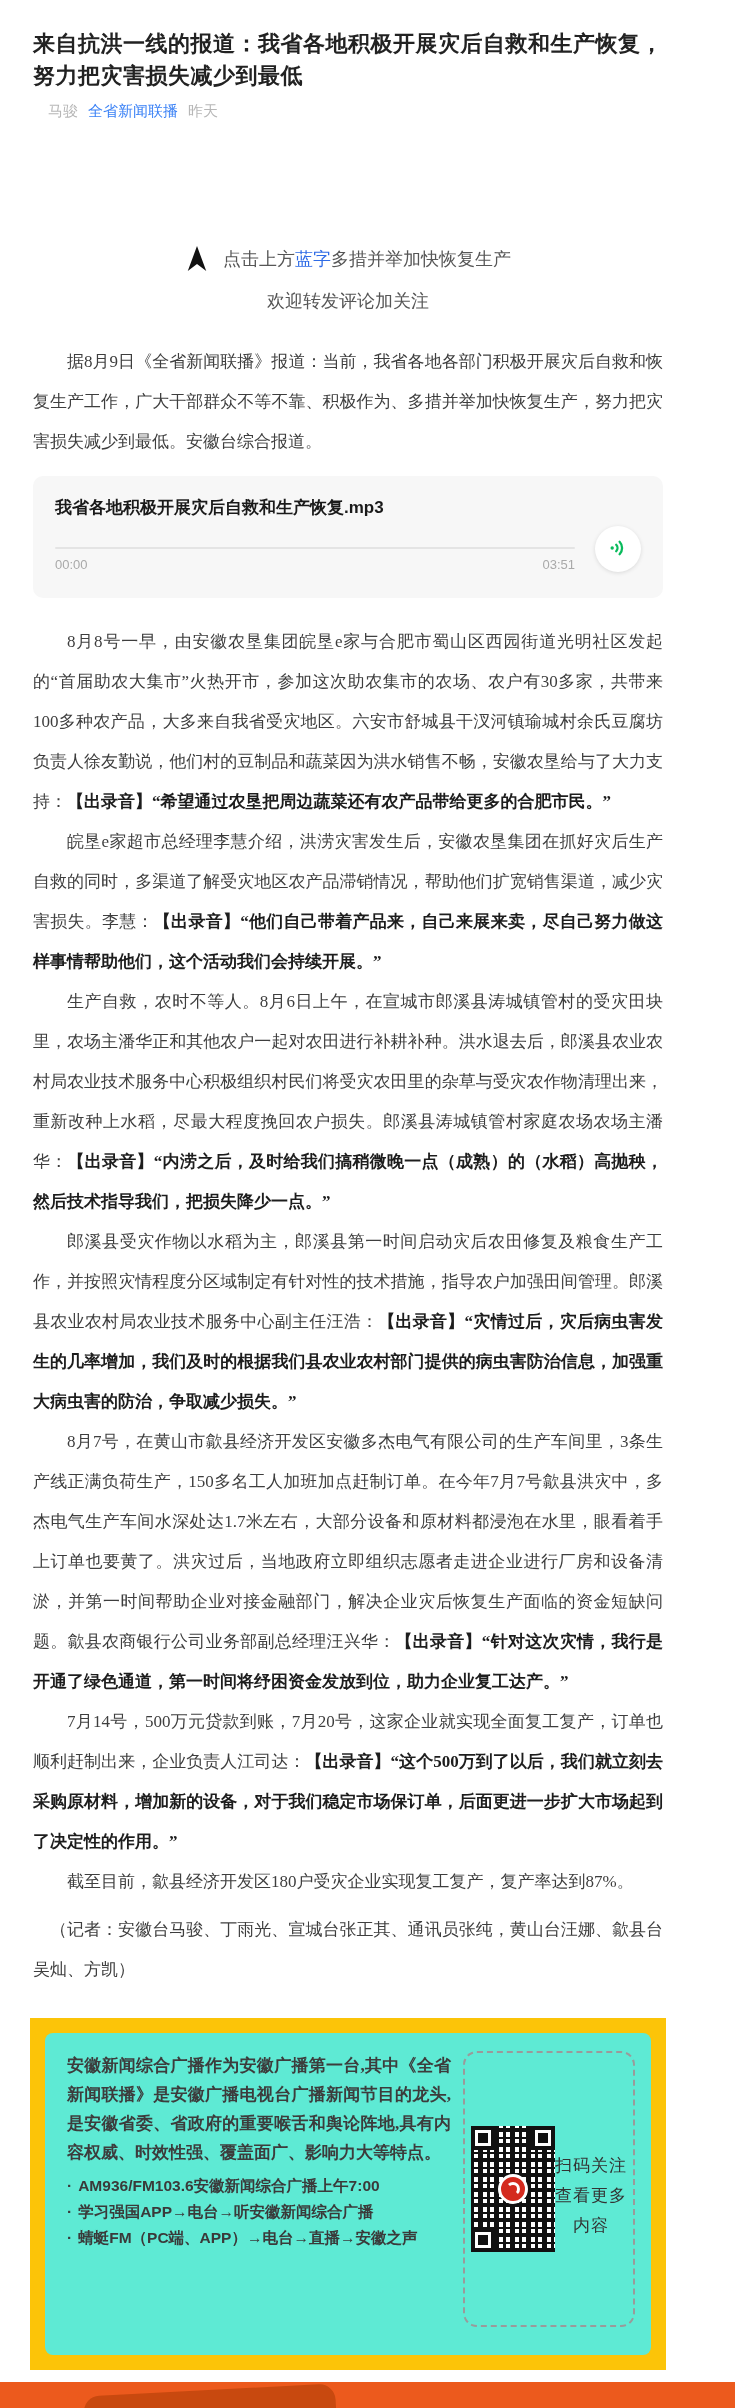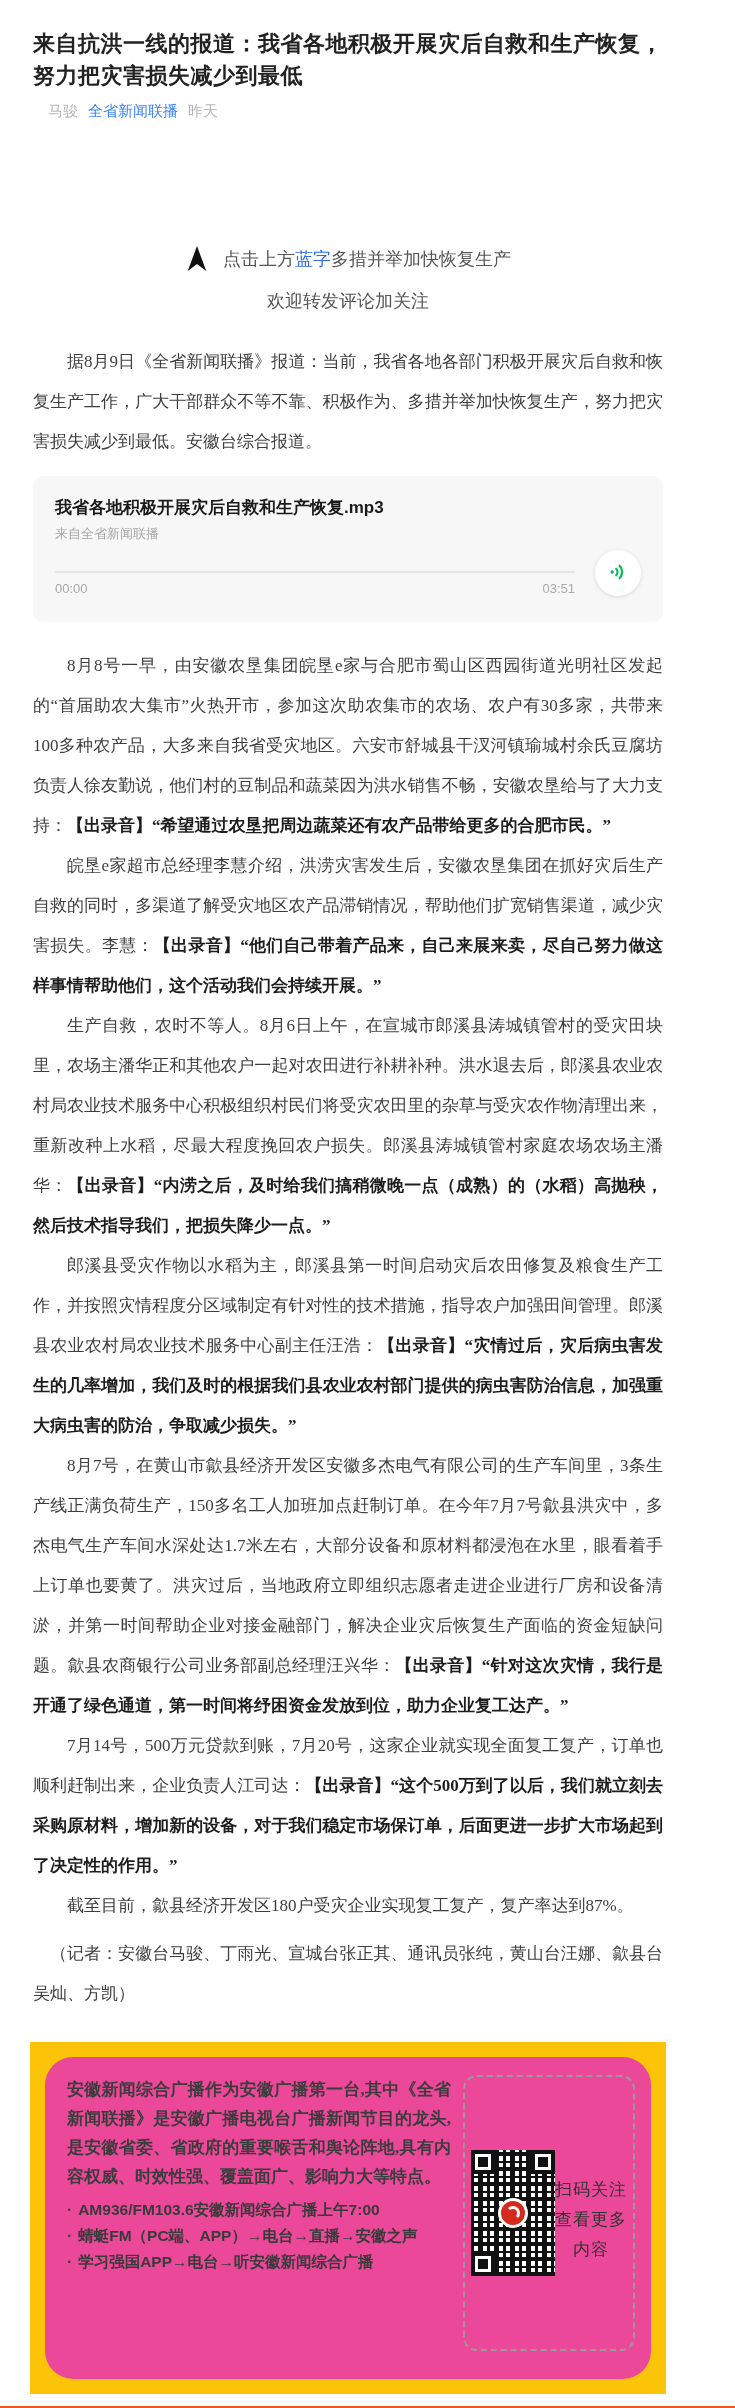--- a/index.html
+++ b/index.html
@@ -31,21 +31,21 @@
   .audio-title{font-size:17px;font-weight:700;color:#1a1a1a;}
   .audio-src{margin-top:6px;font-size:13px;color:#a6a6a6;}
   .audio-progress-row{margin-top:28px;position:relative;padding-right:66px;}
   .track-line{height:2px;background:#e4e4e4;border-radius:1px;cursor:pointer;}
   .times{display:flex;justify-content:space-between;font-size:13px;color:#a9a9a9;margin-top:8px;}
   .audio-play{position:absolute;right:0;top:-21px;width:46px;height:46px;border-radius:50%;background:#fff;border:none;
               box-shadow:0 1px 4px rgba(0,0,0,.12);display:flex;align-items:center;justify-content:center;cursor:pointer;}
 
   
   .promo{margin:28px 30px 0 30px;background:#fcc408;padding:15px;box-sizing:border-box;height:352px;}
-  .promo-inner{background:#ec4899;border-radius:28px;height:100%;box-sizing:border-box;padding:18px 16px 28px 22px;display:flex;}
+  .promo-inner{background:#5eead4;border-radius:8px;height:100%;box-sizing:border-box;padding:18px 16px 28px 22px;display:flex;}
   .promo-left{flex:1;min-width:0;}
   .promo-intro{margin:0;font-family:"Liberation Serif","DejaVu Serif",serif;font-weight:600;color:#3c3c3c;
                font-size:17px;line-height:29px;text-align:justify;}
   .promo-pill{margin:14px auto 12px auto;width:270px;height:42px;border:2px solid #f8c301;border-radius:24px;
               display:flex;align-items:center;justify-content:center;gap:10px;font-size:19px;font-weight:700;color:#333;cursor:pointer;}
   #promo-list{list-style:none;margin:6px 0 0 0;padding:0;font-size:15.5px;font-weight:700;color:#3a3a3a;line-height:26px;}
   #promo-list li::before{content:"·";margin-right:6px;font-weight:900;}
   .promo-right{width:172px;margin-left:12px;border:2px dashed #9a9a9a;border-radius:14px;display:flex;flex-direction:row;
                align-items:center;padding:12px 6px;box-sizing:border-box;}
   .qr{position:relative;background:#fff;}
@@ -89,21 +89,20 @@
           </svg>
       </span><span>点击上方</span><span class="blue">蓝字</span><span>多措并举加快恢复生产</span>
     </div>
     <div>欢迎转发评论加关注</div>
   </div>
 
   <p class="lead article-text">据8月9日《全省新闻联播》报道：当前，我省各地各部门积极开展灾后自救和恢复生产工作，广大干部群众不等不靠、积极作为、多措并举加快恢复生产，努力把灾害损失减少到最低。安徽台综合报道。</p>
 
   <div class="audio-card">
     <div class="audio-title">我省各地积极开展灾后自救和生产恢复.mp3</div>
-    <div class="audio-src">来自全省新闻联播</div>
     <div class="audio-progress-row">
       <div class="track-line"></div>
       <div class="times">
         <span>00:00</span>
         <span>03:51</span>
       </div>
       <button class="audio-play">
         <span>
           <svg width="24" height="24" viewBox="0 0 24 24" fill="none" stroke="#09bb5c" stroke-width="2.3" stroke-linecap="round">
             <circle cx="6.2" cy="12" r="1.7" fill="#09bb5c" stroke="none"></circle>
@@ -126,22 +125,22 @@
     </div>
 
   <p class="credit article-text">（记者：安徽台马骏、丁雨光、宣城台张正其、通讯员张纯，黄山台汪娜、歙县台吴灿、方凯）</p>
 
   <div class="promo">
     <div class="promo-inner">
       <div class="promo-left">
         <p class="promo-intro">安徽新闻综合广播作为安徽广播第一台,其中《全省新闻联播》是安徽广播电视台广播新闻节目的龙头,是安徽省委、省政府的重要喉舌和舆论阵地,具有内容权威、时效性强、覆盖面广、影响力大等特点。</p>
         <ul id="promo-list">
             <li>AM936/FM103.6安徽新闻综合广播上午7:00</li>
+            <li>学习强国APP→电台→听安徽新闻综合广播</li>
             <li>蜻蜓FM（PC端、APP）→电台→直播→安徽之声</li>
-            <li>学习强国APP→电台→听安徽新闻综合广播</li>
           </ul>
       </div>
       <div class="promo-right">
         <div class="qr qr1">
           <div class="qr-pattern"></div>
           <span class="finder f1"></span>
             <span class="finder f2"></span>
             <span class="finder f3"></span>
           <span class="qr-logo"></span>
         </div>

